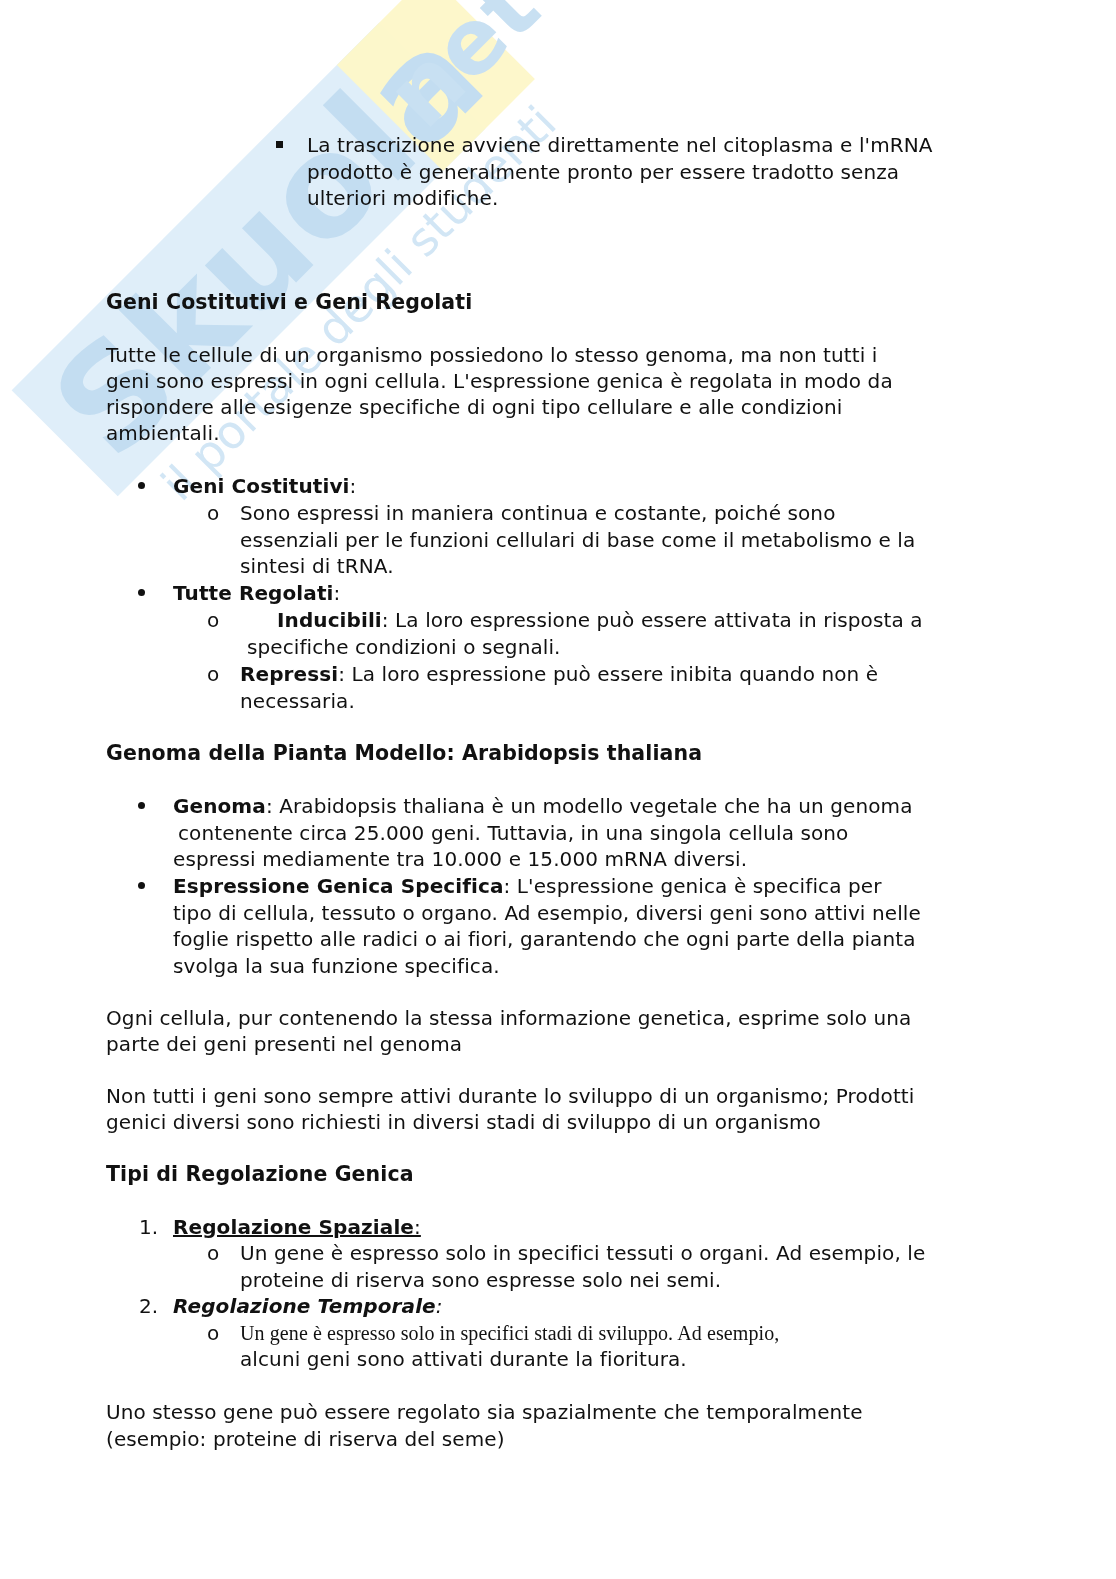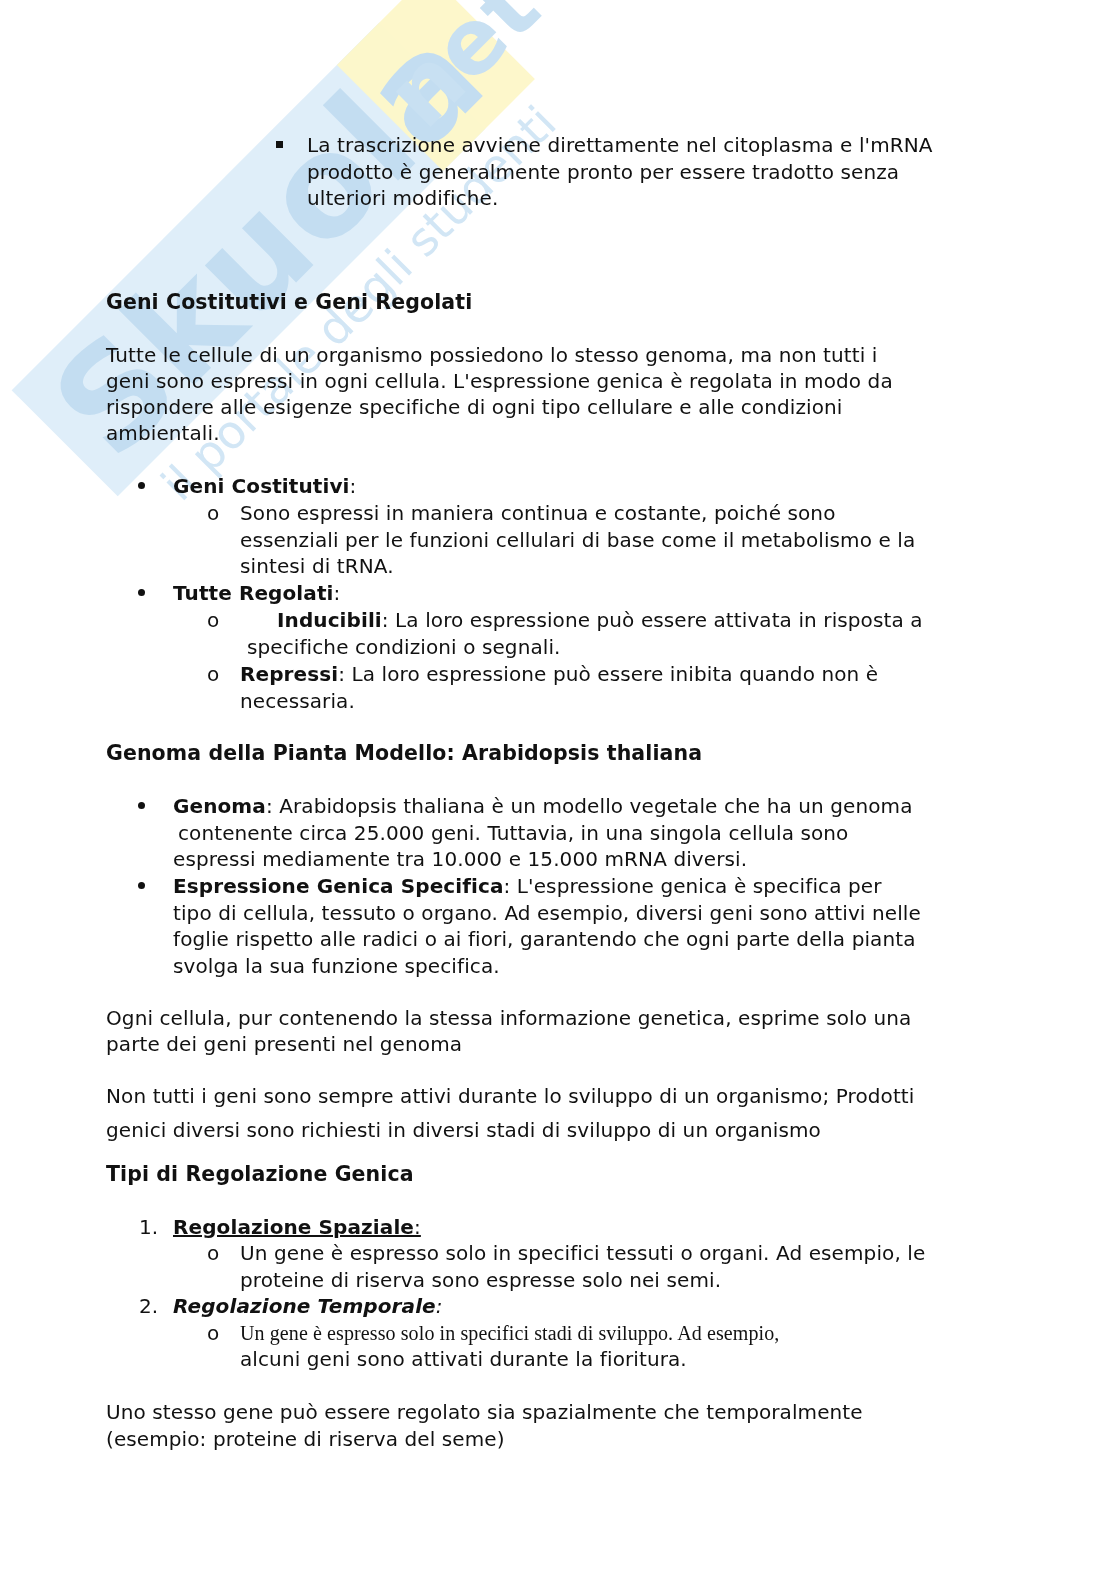--- a/index.html
+++ b/index.html
@@ -100,21 +100,21 @@
     <div class="line" style="left:173px; top:953px;">svolga la sua funzione specifica.</div>
   </div>
 
   <div>
     <div class="line" style="left:106px; top:1005px;">Ogni cellula, pur contenendo la stessa informazione genetica, esprime solo una</div>
     <div class="line" style="left:106px; top:1031px;">parte dei geni presenti nel genoma</div>
   </div>
 
   <div>
     <div class="line" style="left:106px; top:1083px;">Non tutti i geni sono sempre attivi durante lo sviluppo di un organismo; Prodotti</div>
-    <div class="line" style="left:106px; top:1109px;margin-top:8px;">genici diversi sono richiesti in diversi stadi di sviluppo di un organismo</div>
+    <div class="line" style="left:106px; top:1109px;">genici diversi sono richiesti in diversi stadi di sviluppo di un organismo</div>
   </div>
 
   <div class="line heading" style="left:106px; top:1161px;">Tipi di Regolazione Genica</div>
 
   <div>
     <span class="marker" style="left:139px; top:1214px;">1.</span>
     <div class="line" style="left:173px; top:1214px;text-decoration:underline;">
       <span class="b">Regolazione Spaziale</span><span>:</span>
     </div>
     <span class="marker" style="left:207px; top:1240px;">o</span>

